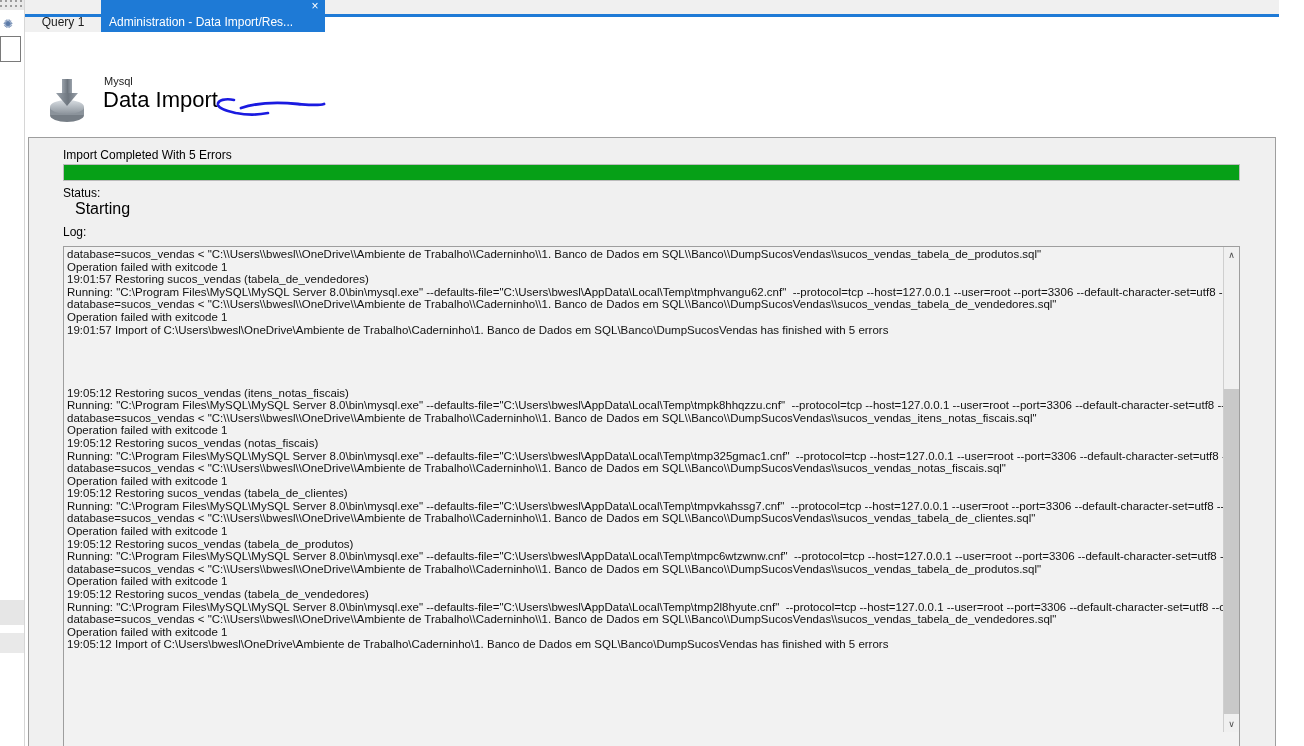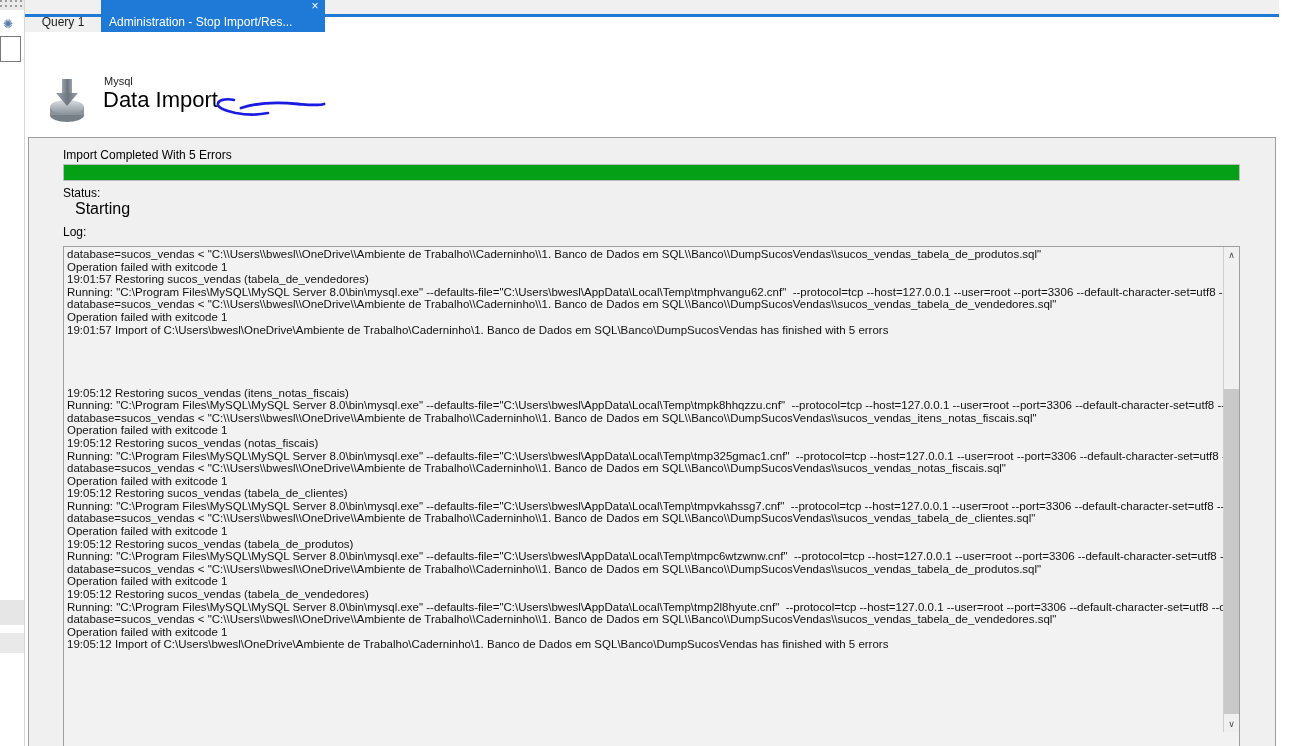--- a/index.html
+++ b/index.html
@@ -377,21 +377,21 @@
     <div class="left-stub-icon">✺</div>
     <div class="left-stub-box"></div>
     <div class="left-stub-panel-a"></div>
     <div class="left-stub-panel-b">
       
     </div>
   </div>
 
   <div class="tabstrip">
     <div class="tab inactive">Query 1</div>
-    <div class="tab active">Administration - Stop Import/Res...</div>
+    <div class="tab active">Administration - Data Import/Res...</div>
     <div class="tab-close">×</div>
   </div>
   <div class="tab-underline"></div>
 
   <div class="content">
 
     <div class="hdr-icon">
       <svg width="52" height="50" viewBox="0 0 52 50">
         <defs>
           <linearGradient id="disk" x1="0" y1="0" x2="0" y2="1">

